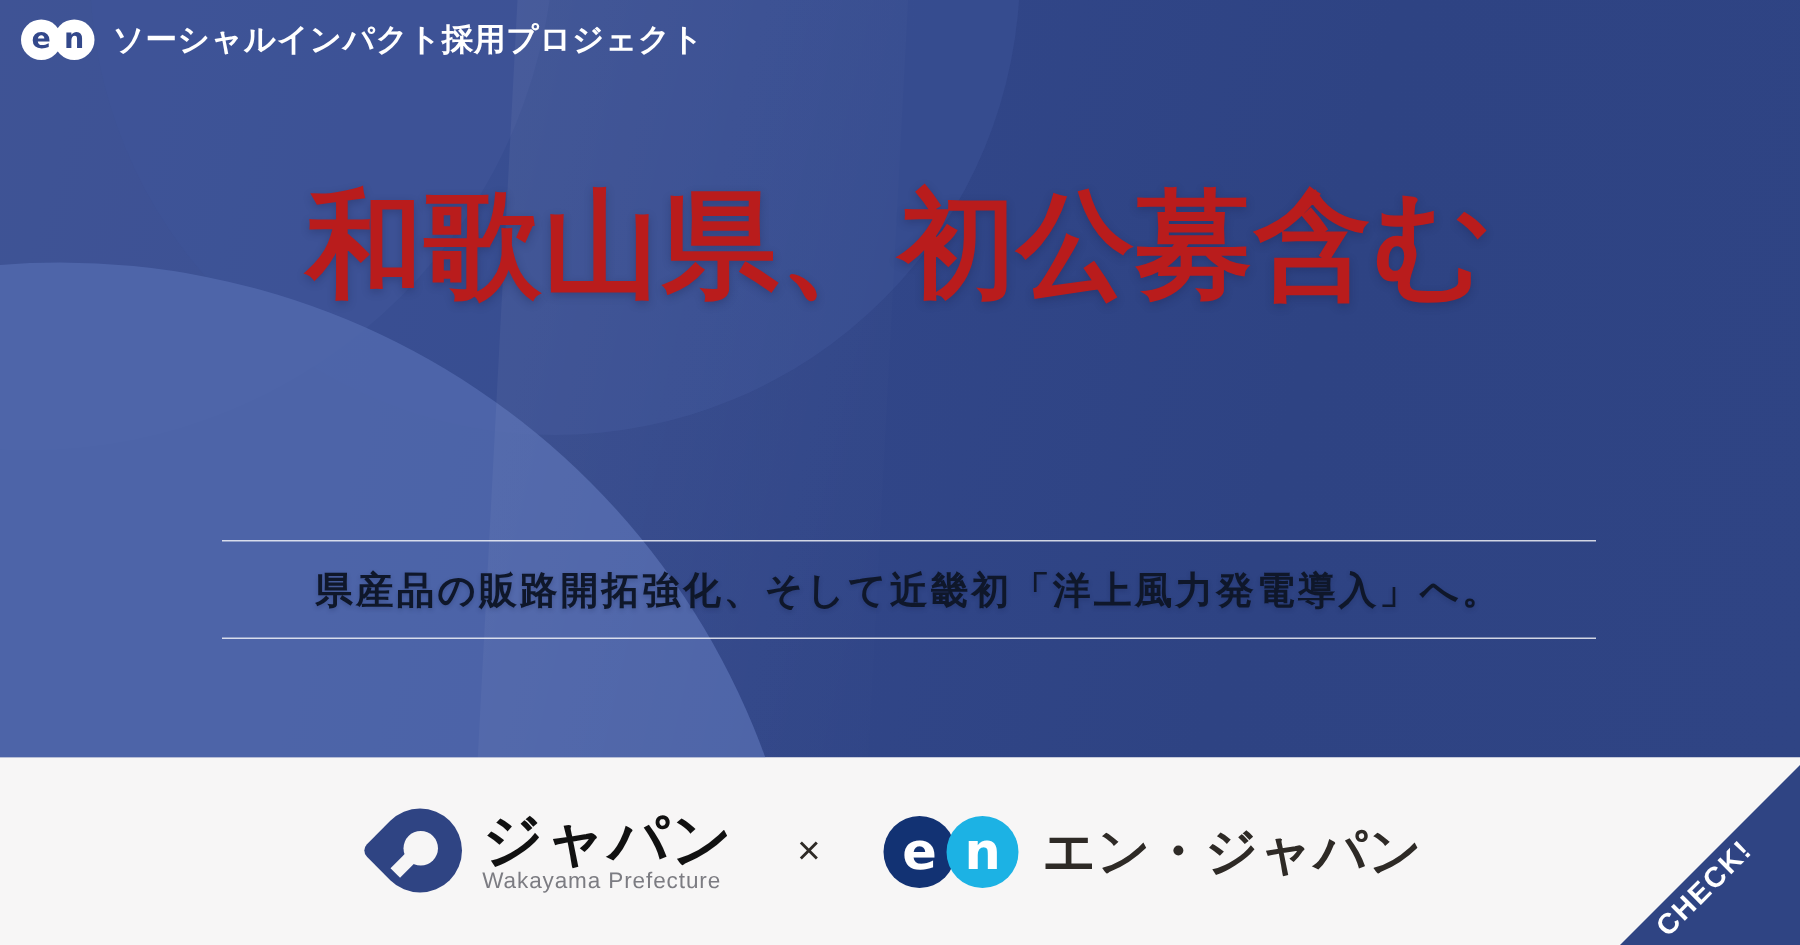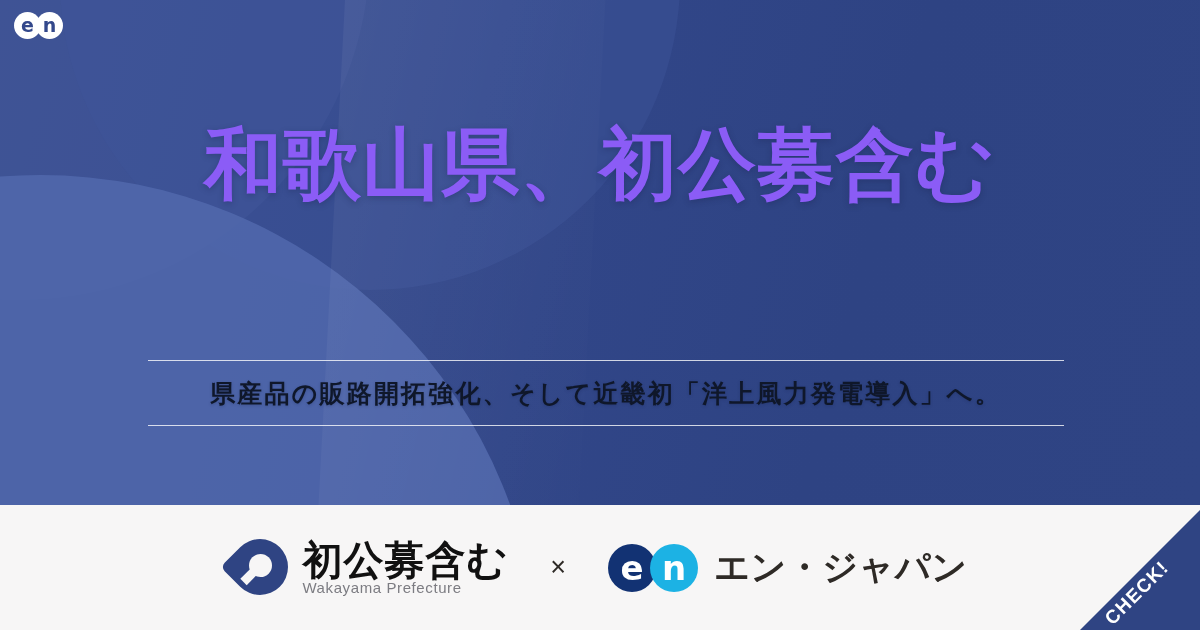--- a/index.html
+++ b/index.html
@@ -113,21 +113,21 @@
   }
 
   
   .headline {
     position: absolute;
     left: 0;
     top: 108px;
     width: 1200px;
     z-index: 6;
     text-align: center;
-    color: #8b5cf6;
+    color: #b91c1c;
   }
   .headline-line {
     font-size: 78px;
     font-weight: 700;
     line-height: 1.44;
     letter-spacing: 1px;
     white-space: nowrap;
     font-family: "DejaVu Sans", sans-serif;
     text-shadow: 0 2px 6px rgba(20,30,70,.28);
   }
@@ -314,20 +314,21 @@
     <div class="blob blob-soft"></div>
     <div class="blob blob-big"></div>
     <div class="sheen"></div>
   </div>
 
   <div class="brandbar">
     <span class="en-mark-sm">
       <span class="c e">e</span>
       <span class="c n">n</span>
     </span>
+    <span class="brandbar-text">ソーシャルインパクト採用プロジェクト</span>
   </div>
 
   <div class="headline">
     <div class="headline-line">和歌山県、初公募含む</div>
   </div>
 
   <div class="subwrap">
     <div class="rule"></div>
     <div class="subline">県産品の販路開拓強化、そして近畿初「洋上風力発電導入」へ。</div>
     <div class="rule"></div>
@@ -335,21 +336,21 @@
 
   <div class="footer">
 
     <div class="logo-group">
       <span class="waka-mark">
         <span class="pin"></span>
         <span class="hole"></span>
         <span class="tail"></span>
       </span>
       <span class="waka-text">
-        <span class="waka-jp">初公募含む</span>
+        <span class="waka-jp">ジャパン</span>
         <span class="waka-en">Wakayama Prefecture</span>
       </span>
     </div>
 
     <span class="cross">×</span>
 
     <div class="logo-group">
       <span class="en-mark-lg">
         <span class="c e">e</span>
         <span class="c n">n</span>

